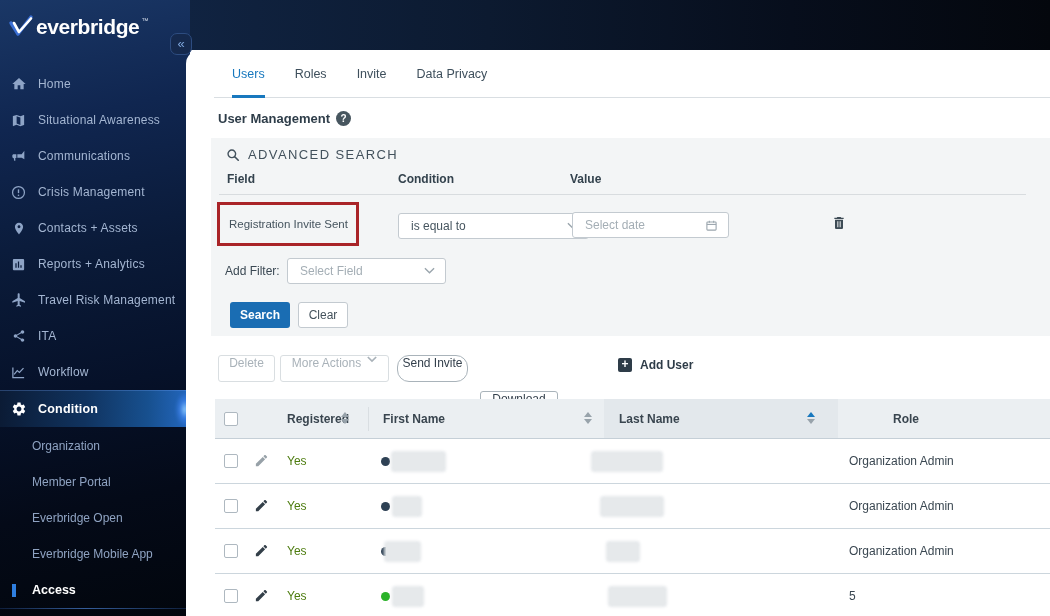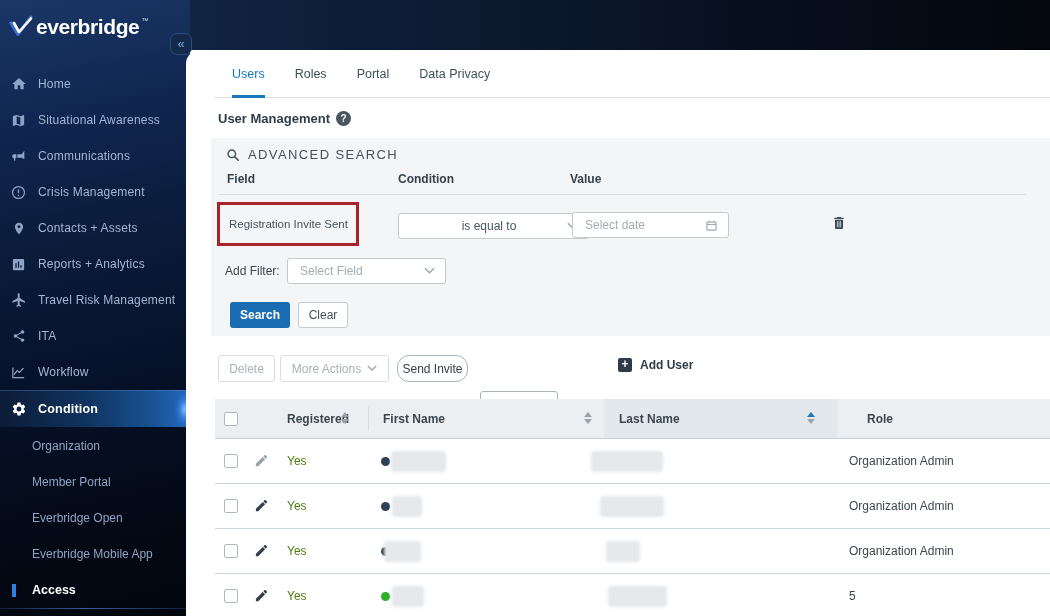--- a/index.html
+++ b/index.html
@@ -58,33 +58,33 @@
   .col-h { position:absolute; top:34px; font-size:12px; font-weight:700; color:#33424d; }
   .col-h.f { left:16px; } .col-h.c { left:187px; } .col-h.v { left:359px; }
   .as-divider { position:absolute; left:8px; right:24px; top:56px; height:1px; background:#d8dcdf; }
   .highlight-box { position:absolute; left:6px; top:64px; width:142px; height:44px; border:3px solid #a92428;
     display:flex; align-items:center; padding-left:9px; }
   .highlight-box span { font-size:11.5px; color:#45545e; white-space:nowrap; }
   .sel { position:absolute; height:26px; background:#fff; border:1px solid #c3cad0; border-radius:3px;
     display:flex; align-items:center; padding:0 10px 0 12px; cursor:pointer; }
   .sel .sel-txt { font-size:12px; flex:1; }
   .sel .dark { color:#46555f; } .placeholder { color:#a4aeb5; }
-  .sel-condition { left:187px; top:75px; width:191px;text-align:center; }
+  .sel-condition { left:187px; top:75px; width:191px; }
   .sel-date { left:361px; top:74px; width:157px; }
   .sel-field { left:76px; top:120px; width:159px; }
   .trash-btn { position:absolute; left:620px; top:76px; width:18px; height:20px; color:#3d4b55; cursor:pointer; }
   .addfilter-lb { position:absolute; left:14px; top:120px; height:26px; line-height:26px; font-size:12px; color:#3a4853; }
   .btn-search { position:absolute; left:19px; top:164px; width:60px; height:26px; background:#1a6db3; color:#fff;
     font-size:12px; font-weight:600; border:none; border-radius:3px; cursor:pointer; }
   .btn-clear { position:absolute; left:87px; top:164px; width:50px; height:26px; background:#fff; color:#44525c;
     font-size:12px; border:1px solid #c3cad0; border-radius:3px; cursor:pointer; }
 
   
   .act-btn { position:absolute; top:305px; height:27px; border-radius:3px; font-size:12px; background:#fff;
-    display:flex; align-items:center; justify-content:center; gap:6px; cursor:pointer;
+    display:flex; justify-content:center; gap:6px; cursor:pointer;
     border:1px solid #a9b3ba; color:#333f4b; font-family:"Liberation Sans",sans-serif; }
   .act-btn.disabled { border-color:#d9dee1; color:#a9b2b9; cursor:default; }
   .b-delete { left:32px; width:57px; } .b-more { left:94px; width:109px; }
   .b-invite { left:211px; width:71px;border-radius:12px; } .b-download { left:294px; width:78px;margin-top:36px; }
   .add-user { position:absolute; left:432px; top:308px; display:flex; align-items:center; gap:8px; cursor:pointer; }
   .plus-badge { width:14px; height:14px; background:#2e3c48; border-radius:2px; color:#fff; font-size:12px;
     font-weight:700; line-height:13px; text-align:center; }
   .add-user-lb { font-size:12px; font-weight:700; color:#2e3c48; }
 
   
@@ -242,21 +242,21 @@
   <div class="content">
 
     <div class="tabbar">
       <div class="tab active">
           <span>Users</span>
         </div>
       <div class="tab">
           <span>Roles</span>
         </div>
       <div class="tab">
-          <span>Portal</span>
+          <span>Invite</span>
         </div>
       <div class="tab">
           <span>Data Privacy</span>
         </div>
     </div>
 
     <div class="title-row">
       <span class="page-title">User Management</span>
       <span class="help-badge">?</span>
     </div>
@@ -346,21 +346,21 @@
         <span class="th-lb" style="left:168px;">First Name</span>
         <span class="sorter" style="left:369px; top:13px;">
             <span class="caret-up"></span>
             <span class="caret-down"></span>
           </span>
         <span class="th-lb" style="left:404px;">Last Name</span>
         <span class="sorter" style="left:592px; top:13px;">
             <span class="caret-up on"></span>
             <span class="caret-down"></span>
           </span>
-        <span class="th-lb" style="left:642px;padding-left:10px;">Role</span>
+        <span class="th-lb" style="left:668px;padding-left:10px;">Role</span>
       </div>
 
       <div class="trow">
         <div class="checkbox"></div>
         <span class="pencil light"><svg width="15" height="15" viewBox="0 0 24 24">
               <path fill="currentColor" d="M3 17.2V21h3.8L17.8 10 14 6.2 3 17.2zM20.7 7.1c.4-.4.4-1 0-1.4l-2.4-2.4c-.4-.4-1-.4-1.4 0L15 5.2 18.8 9l1.9-1.9z"></path>
             </svg></span>
         <span class="reg-val">Yes</span>
         <span class="dot navy"></span>
         <span class="blur" style="left:178px; width:51px;"></span>

